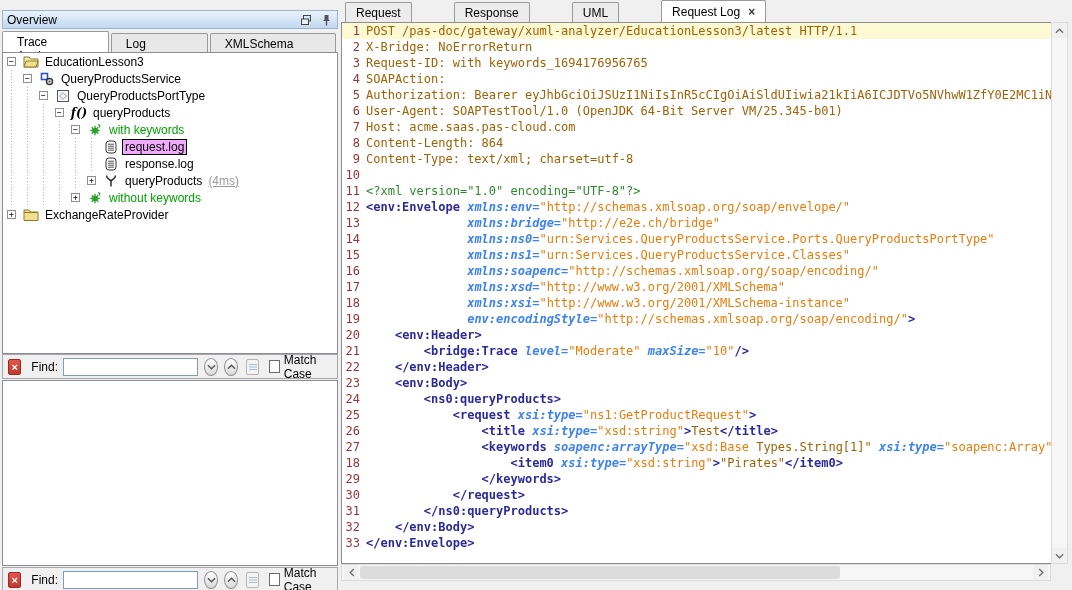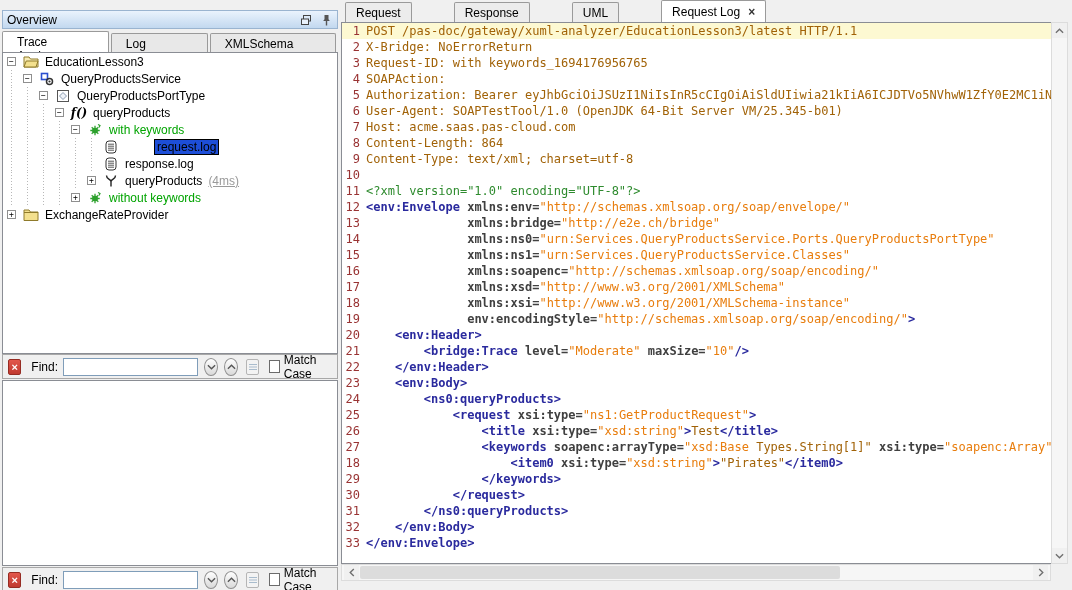--- a/index.html
+++ b/index.html
@@ -23,21 +23,21 @@
   .tree-panel { position:absolute; left:0; top:42px; right:0; height:302px; overflow:hidden; }
   .tree-row { height:17px; display:flex; align-items:center; white-space:nowrap; padding-left:4px; }
   .guide { width:16px; height:17px; flex:0 0 16px;
     background:repeating-linear-gradient(to bottom,#b8b8b8 0 1px,transparent 1px 3px);
     background-size:1px 100%; background-position:4px 0; background-repeat:no-repeat; }
   .expander { width:9px; height:9px; flex:0 0 9px; border:1px solid #8f8f8f; background:#fff;
     font:8px/7px "DejaVu Sans Mono",monospace; text-align:center; margin:0 7px 0 0; color:#000; }
   .t-icon { display:inline-flex; width:16px; height:14px; align-items:center; justify-content:center; margin-right:4px; flex:0 0 16px;}
   .t-label { padding:0 2px; }
   .t-label.green { color:#00a400; }
-  .t-label.selected { background:#1d4ed8; outline:1px solid #000;margin-left:32px; }
+  .t-label.selected { background:#f0abfc; outline:1px solid #000; }
   .t-suffix { color:#9a9a9a; margin-left:4px;text-decoration:underline; }
   .fn-glyph { font:bold italic 12px "DejaVu Serif", serif; }
 
   .find-bar { position:absolute; left:0; right:0; height:25px; background:#f0f0f0;
     border:1px solid #a8a8a8; display:flex; align-items:center; padding:0 5px; }
   #find-bar-1 { top:344px; }
   #find-bar-2 { top:557px; }
   .fb-close { width:17px; height:16px; background:linear-gradient(#e2574c,#c0392f); border:1px solid #962c23;
     border-radius:2px; color:#fff; font:bold 11px/14px "Liberation Sans",sans-serif; text-align:center; margin-right:10px; cursor:default;}
   .fb-label { margin-right:5px; }
@@ -61,21 +61,21 @@
 
   .editor { position:absolute; left:0; top:22px; width:710px; height:542px; background:#fff;
     border:1px solid #8a8d94; border-right:none; overflow:hidden;
     font:12px/16px "DejaVu Sans Mono", monospace; }
   .code-line { height:16px; white-space:pre; display:flex; }
   .code-line.hl { background:#fdf9d2; }
   .gutter { width:24px; flex:0 0 24px; text-align:right; padding-right:6px; color:#993333; background:transparent; }
   .code { flex:1; overflow:hidden; }
   .tok-p { color:#a16207; }
   .tok-g { color:#2a2a9e; font-weight:bold; }
-  .tok-a { color:#404040; font-weight:bold; }
+  .tok-a { color:#3b82f6; font-weight:bold;font-style:italic; }
   .tok-v { color:#e87d0d; }
   .tok-i { color:#2e8b2e; }
 
   .vscroll { position:absolute; right:4px; top:22px; width:17px; height:542px; background:#f6f6f6; border:1px solid #dcdcdc; }
   .vs-btn { position:absolute; left:0; width:15px; height:15px; display:flex; align-items:center; justify-content:center; background:#f0f0f0; }
   .vs-up { top:0; } .vs-down { bottom:0; }
   .hscroll { position:absolute; left:0; top:564px; width:710px; height:17px; background:#f6f6f6; border:1px solid #dcdcdc; }
   .hs-btn { position:absolute; top:0; width:15px; height:15px; display:flex; align-items:center; justify-content:center; background:#f0f0f0; }
   .hs-left { left:2px; } .hs-right { right:2px; }
   .hs-thumb { position:absolute; left:18px; top:1px; height:13px; width:480px; background:#dcdcdc; border-radius:2px; }

